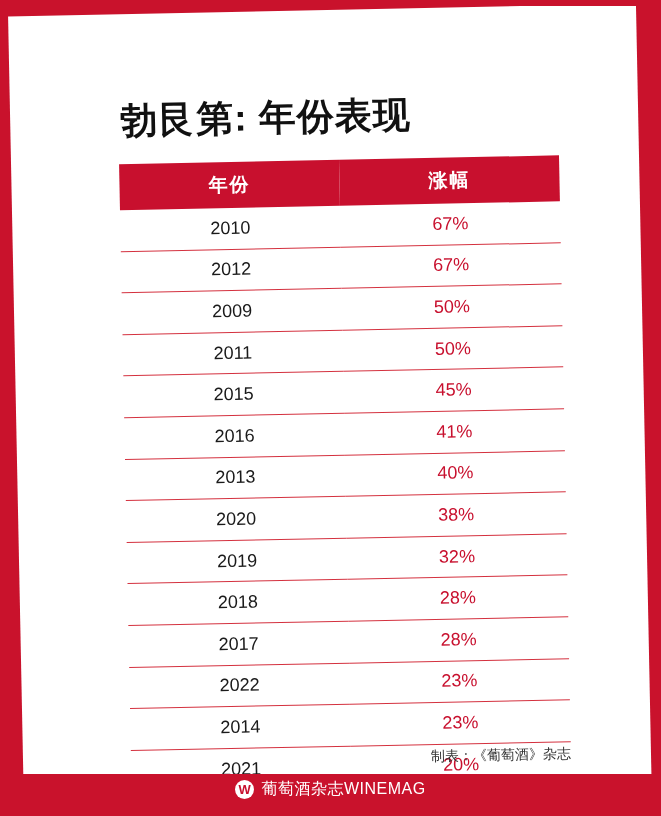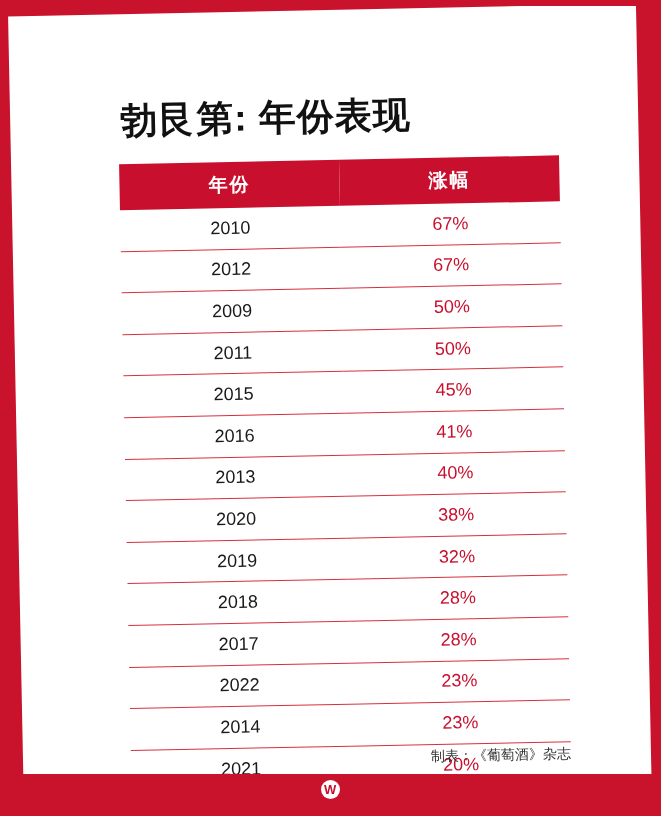--- a/index.html
+++ b/index.html
@@ -232,15 +232,16 @@
       <div id="source">制表：《葡萄酒》杂志</div>
 
     </div>
   </div>
 
   <div id="top-band"></div>
   <div id="bottom-band"></div>
 
   <div id="watermark">
     <span class="weibo-icon">W</span>
+    <span>葡萄酒杂志WINEMAG</span>
   </div>
 
 </div>
 
 </body></html>

